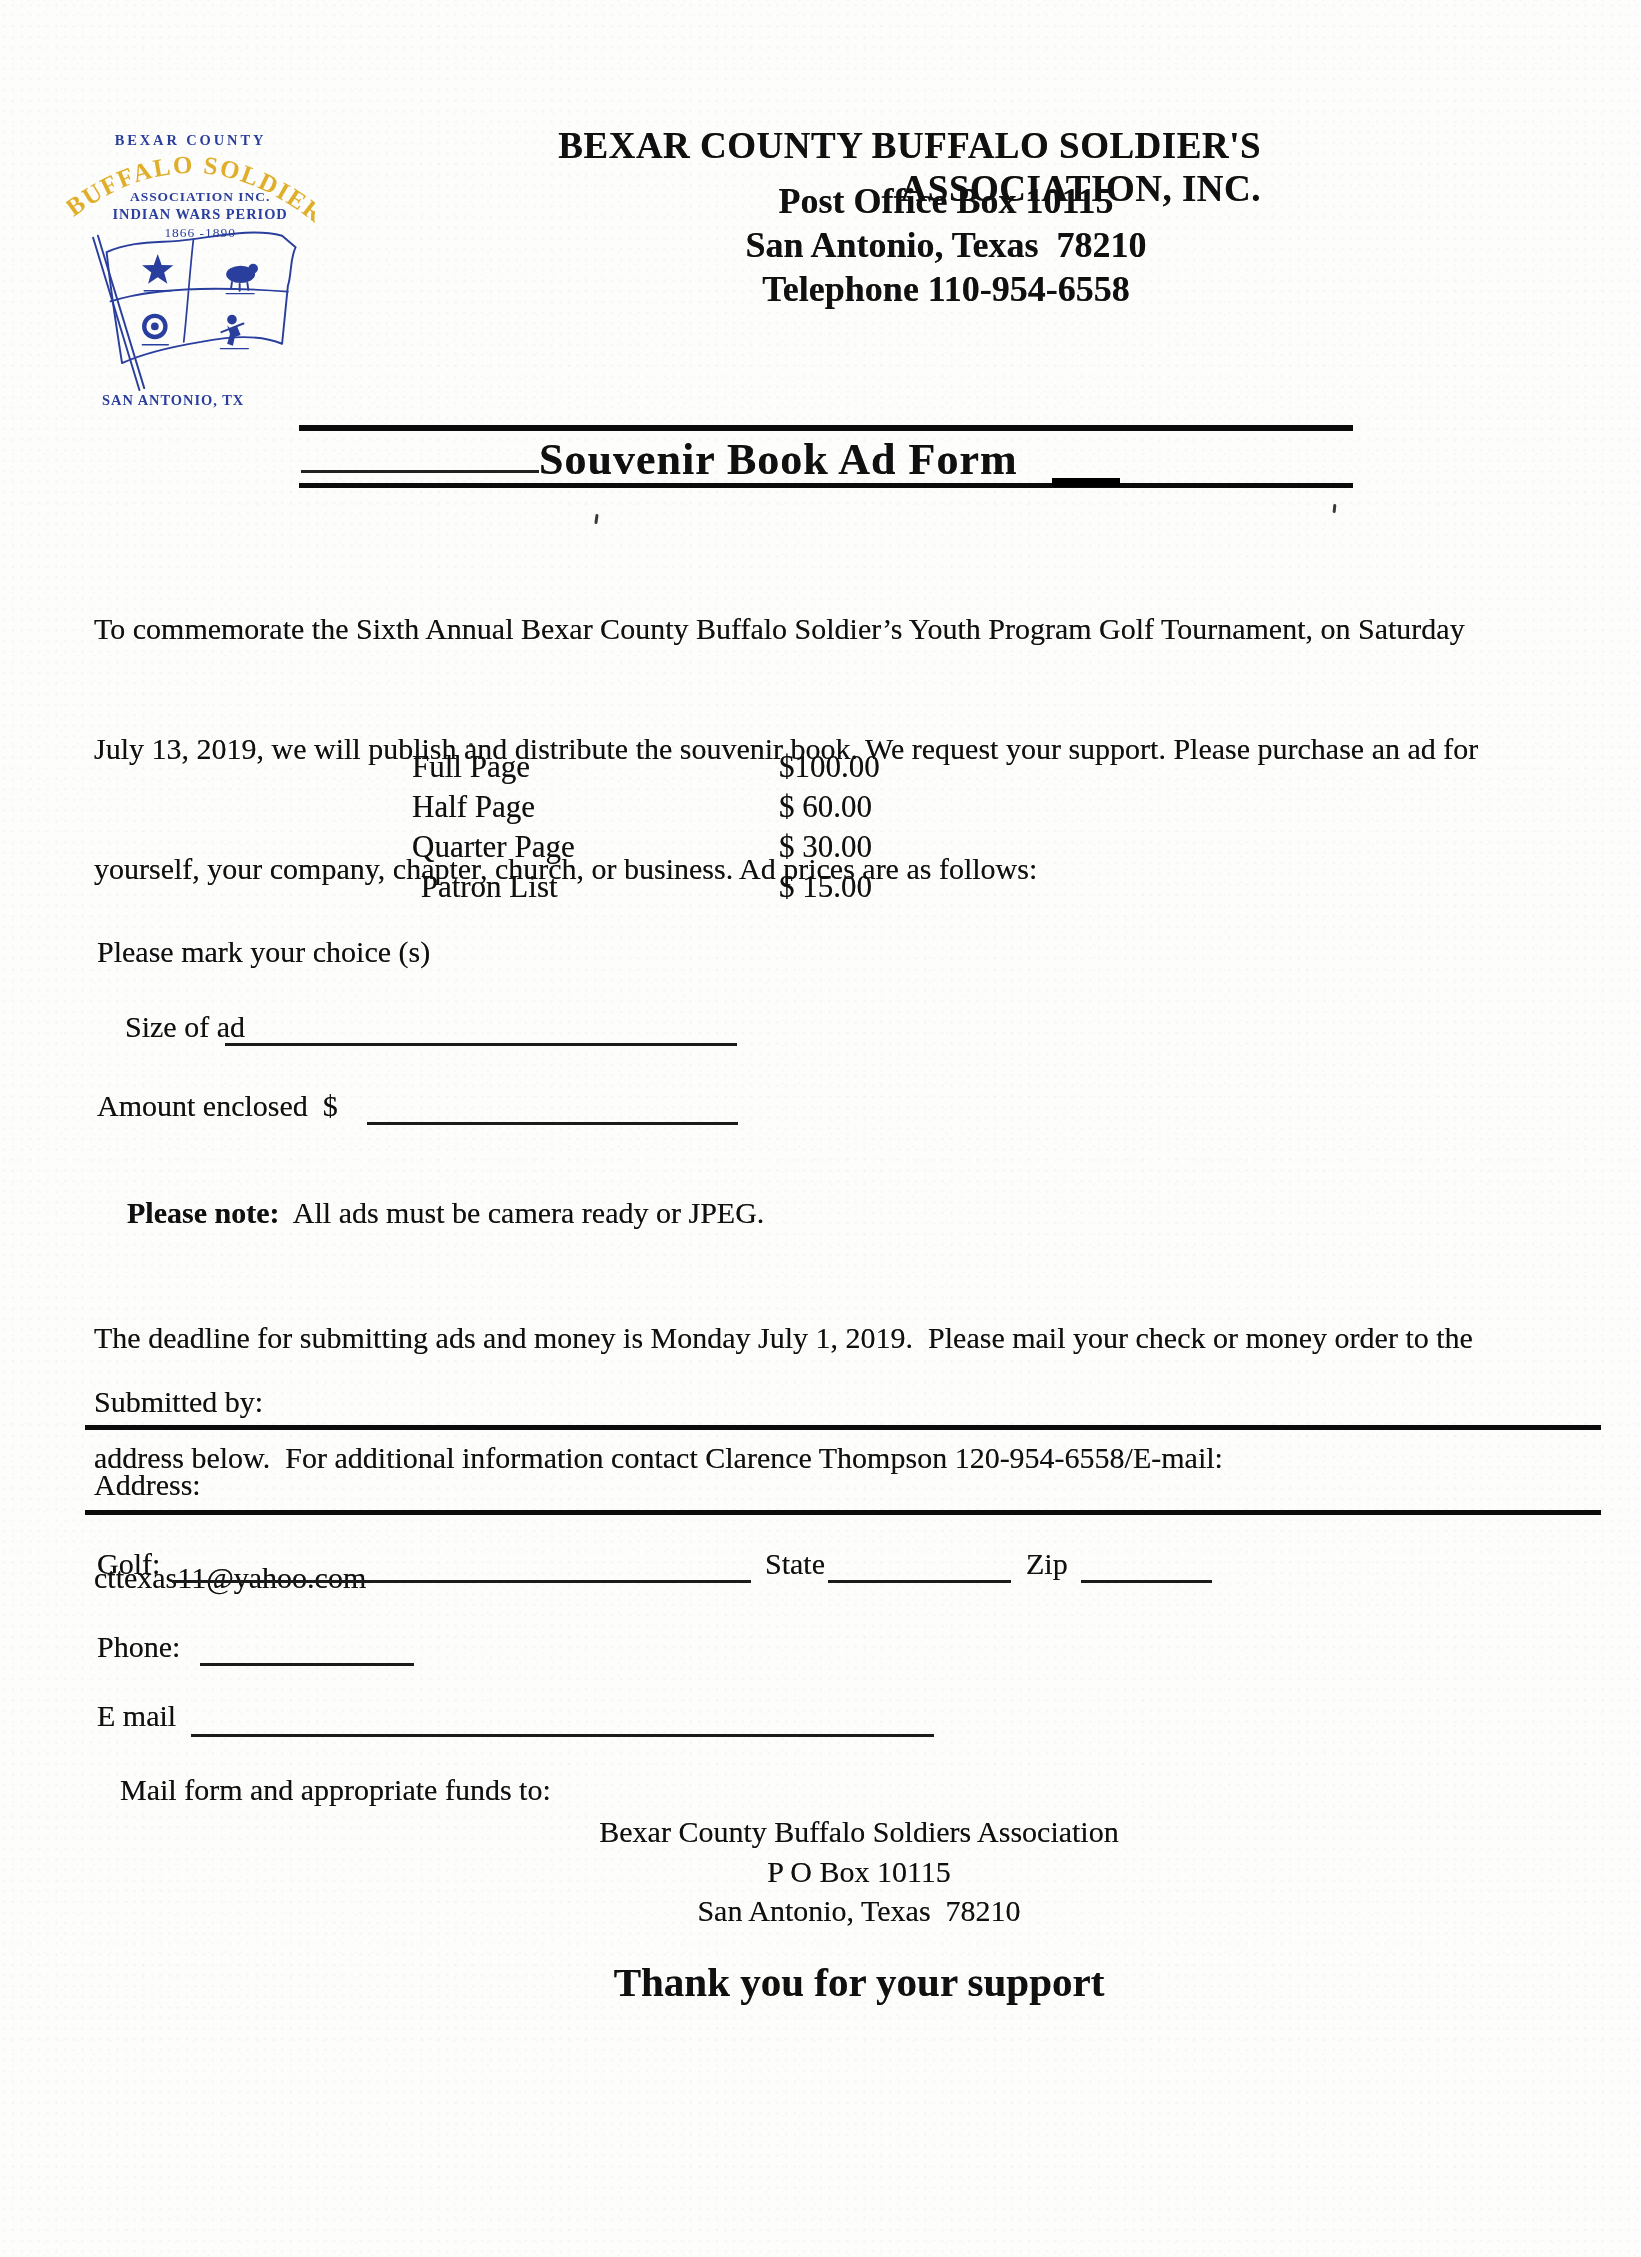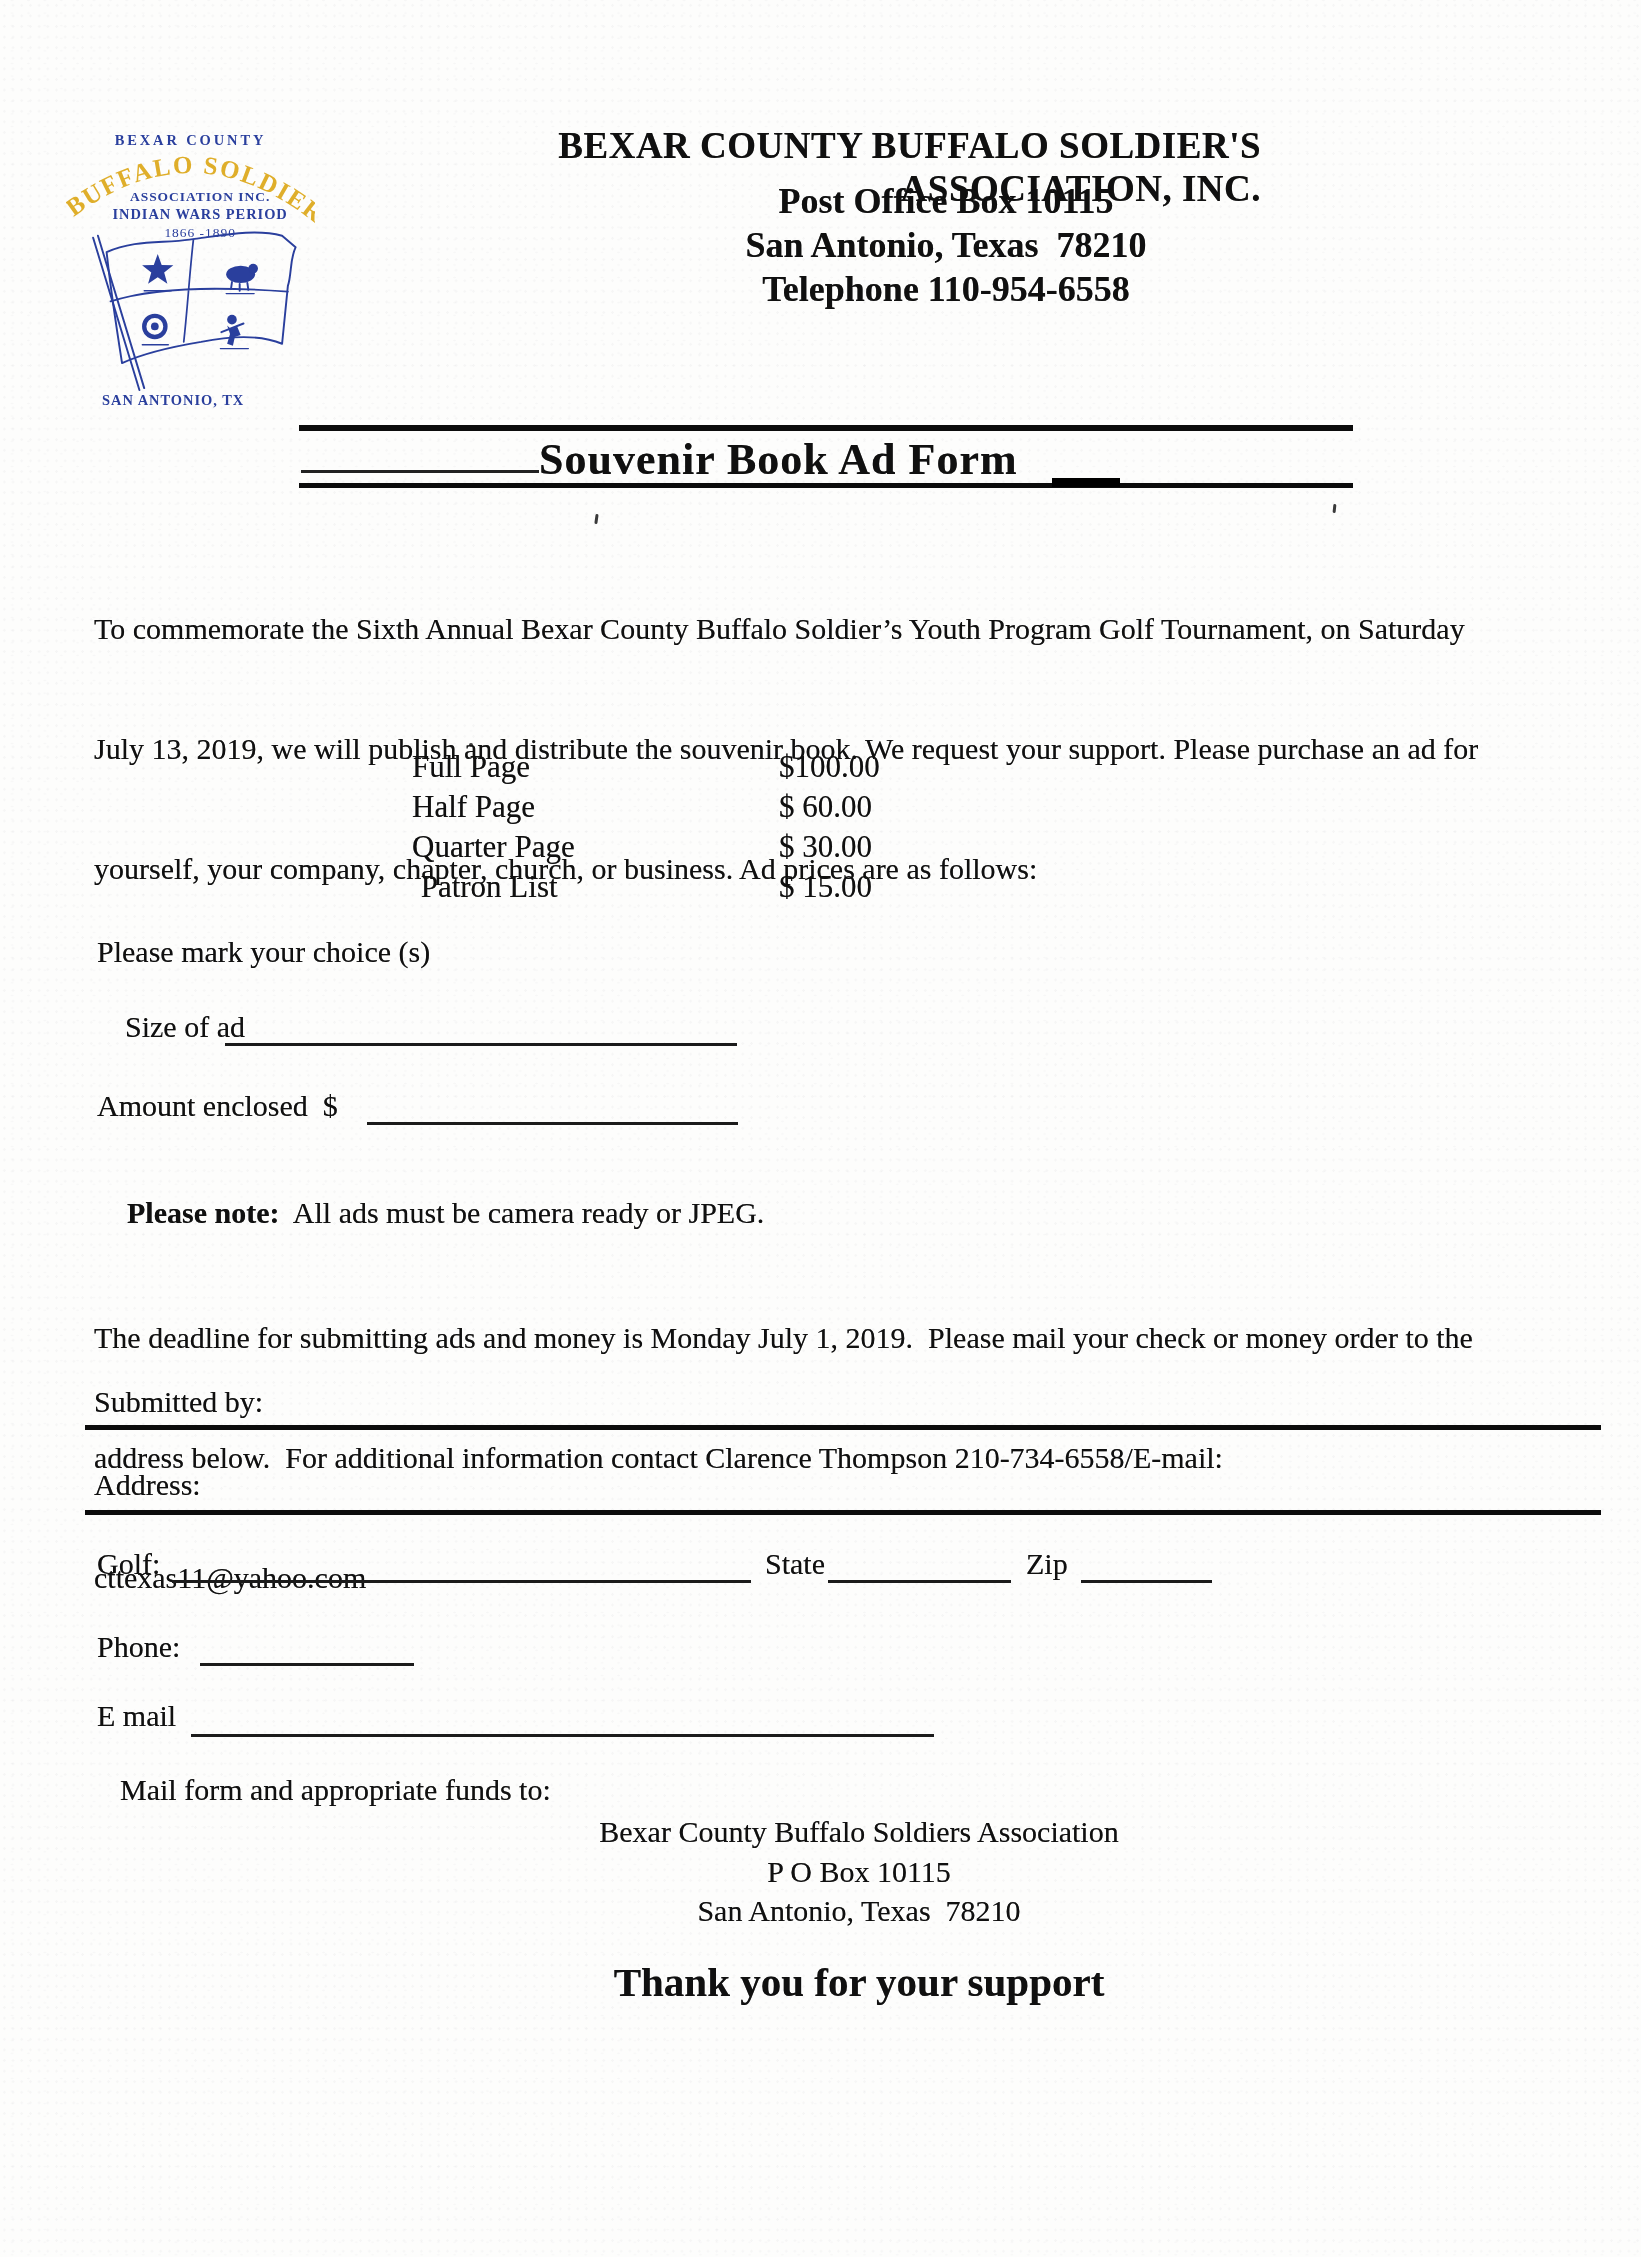--- a/index.html
+++ b/index.html
@@ -130,21 +130,21 @@
 
   <div class="abs lbl fuzz" style="left:97px;top:1089px;">Amount enclosed  $</div>
   <div class="blank" style="left:367px;top:1122px;width:371px;"></div>
 
   <div class="abs lbl fuzz" style="left:97px;top:1162px;">
     <span class="b">Please note:</span><span>  All ads must be camera ready or JPEG.</span>
   </div>
 
   <div class="abs par fuzz" style="left:94px;top:1238px;width:1502px;">
     <div>The deadline for submitting ads and money is Monday July 1, 2019.  Please mail your check or money order to the</div>
-    <div>address below.  For additional information contact Clarence Thompson 210-734-6558/E-mail:</div>
+    <div>address below.  For additional information contact Clarence Thompson 120-954-6558/E-mail:</div>
     <div>cttexas11@yahoo.com</div>
   </div>
 
   <div class="abs lbl fuzz" style="left:94px;top:1385px;">Submitted by:</div>
   <div class="rule" style="left:85px;top:1425px;width:1516px;height:4.8px;"></div>
 
   <div class="abs lbl fuzz" style="left:94px;top:1468px;">Address:</div>
   <div class="rule" style="left:85px;top:1510px;width:1516px;height:4.8px;"></div>
 
   <div class="abs lbl fuzz" style="left:97px;top:1547px;">Golf:</div>

